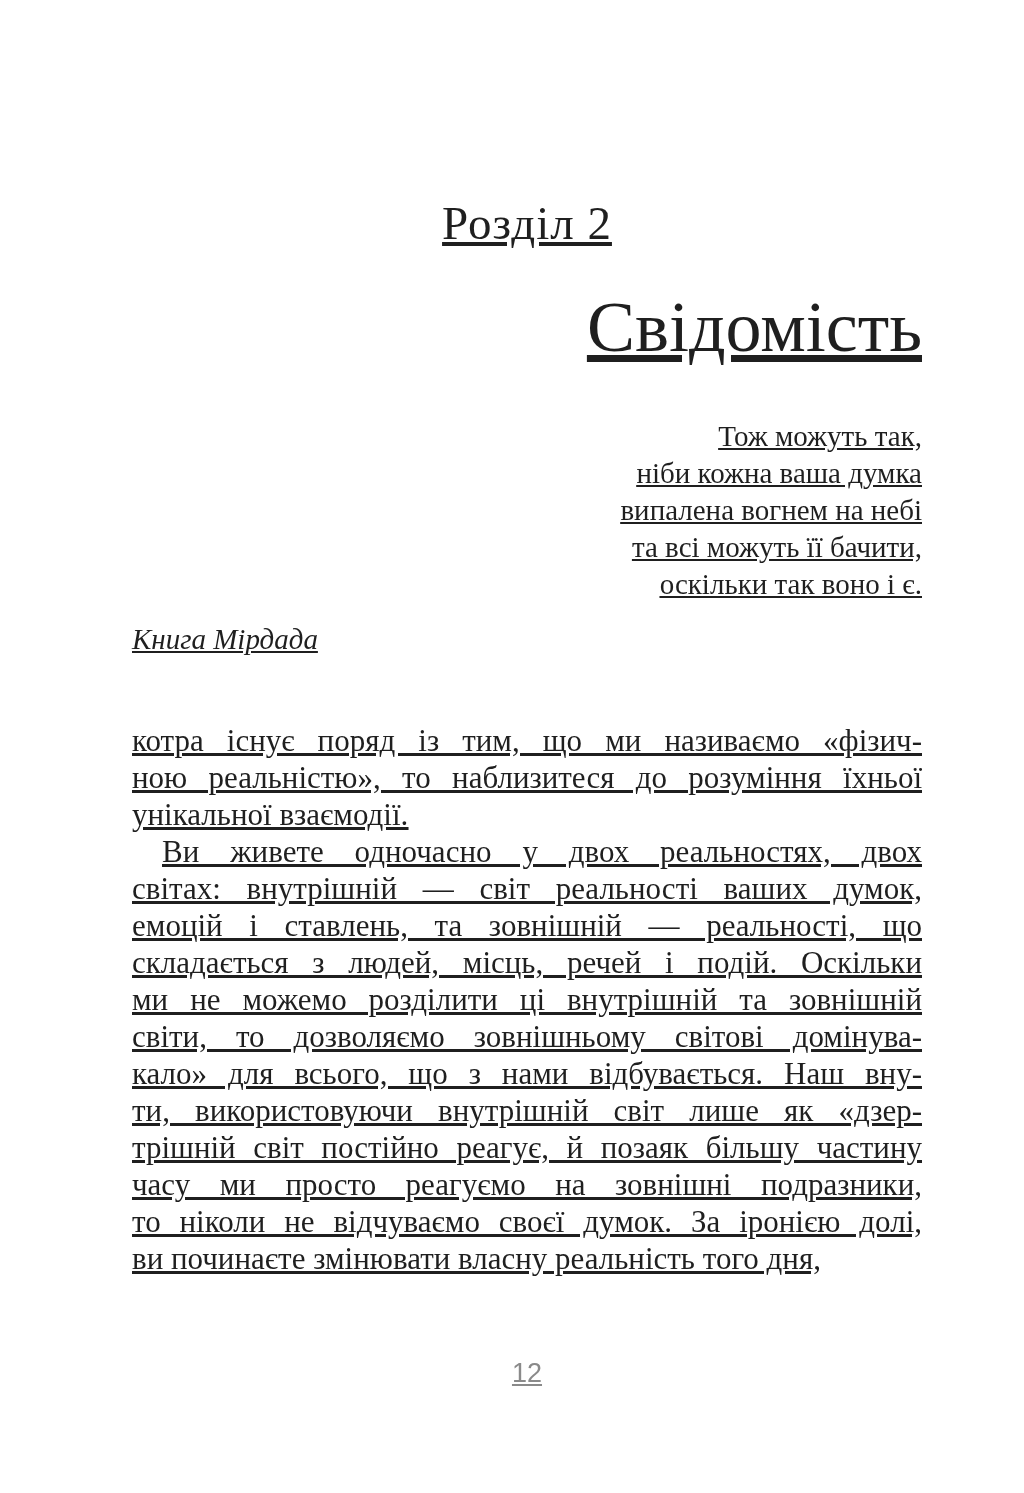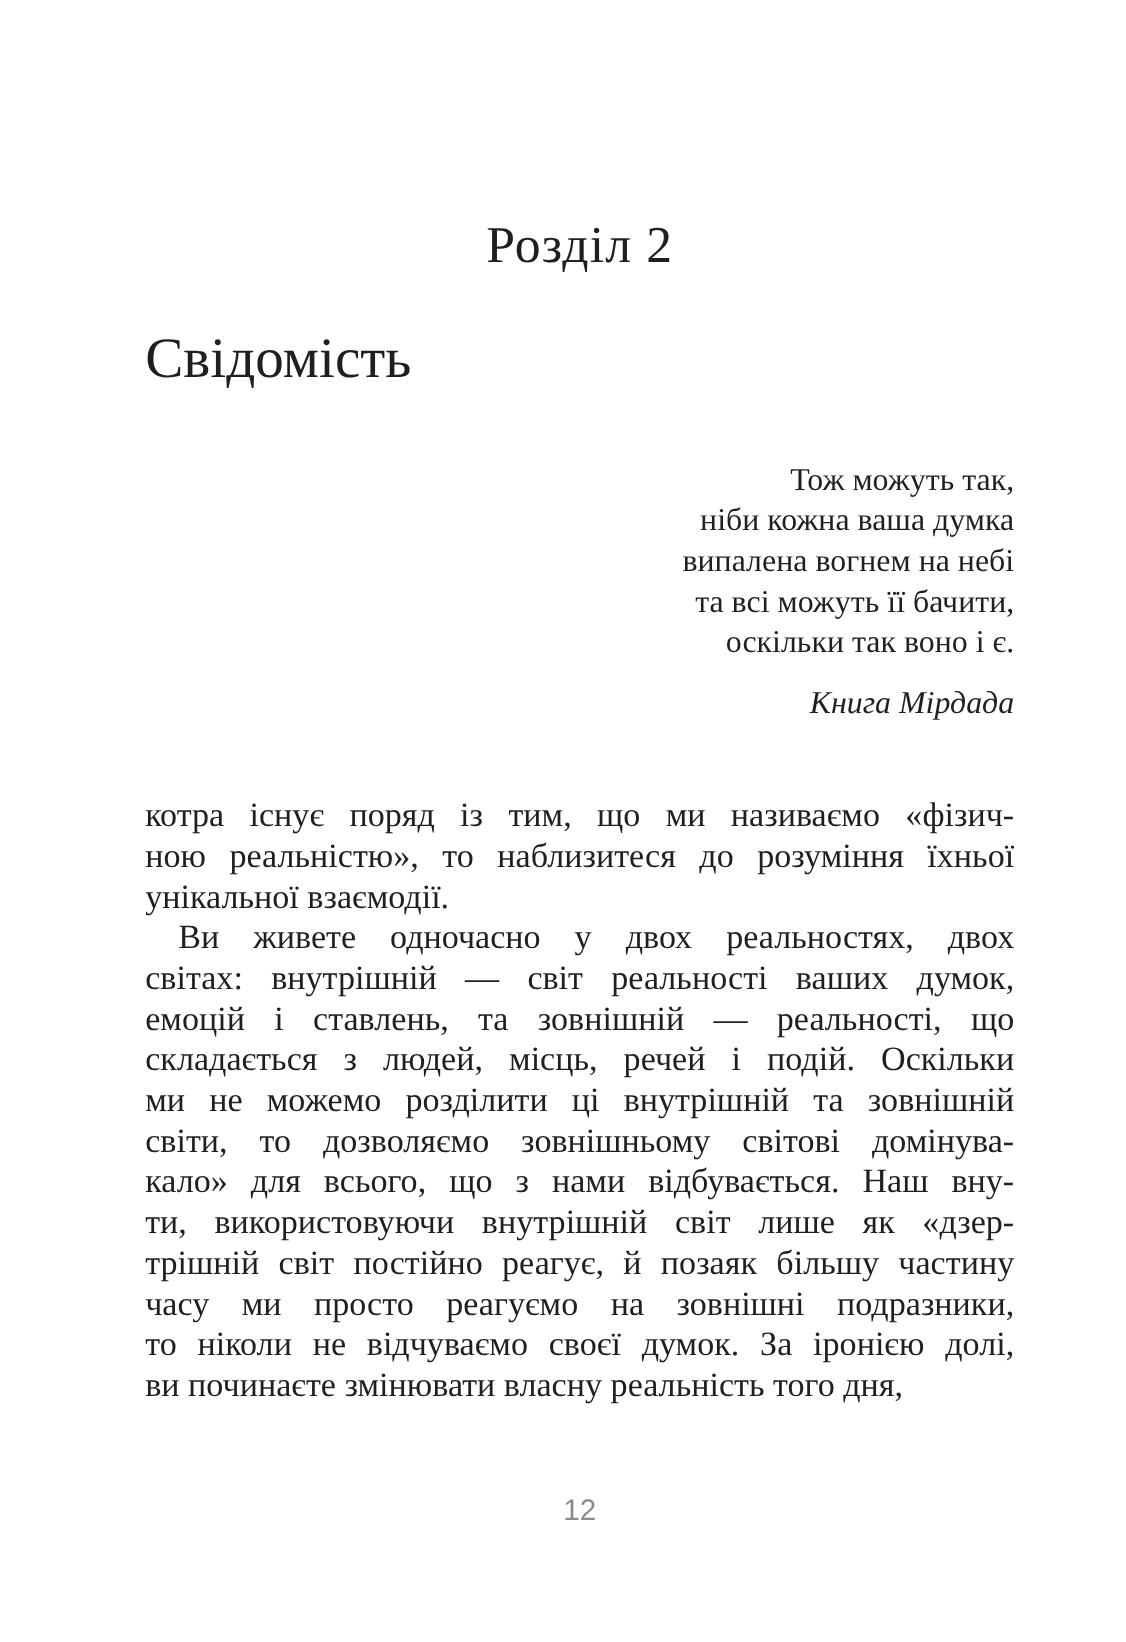--- a/index.html
+++ b/index.html
@@ -1,15 +1,15 @@
 <!DOCTYPE html>
 <html lang="uk"><head>
 <meta charset="utf-8">
 <style>
-  * { margin: 0; padding: 0; box-sizing: border-box; }
+  * { margin: 0; padding: 0; box-sizing: border-box; text-decoration: underline; }
   html, body { background: #ffffff; }
   body { font-family: "Liberation Serif", serif; }
 
   .page {
     position: relative;
     width: 1024px;
     height: 1493px;
     margin: 0 auto;
     background: var(--bg, #ffffff);
     color: var(--ink, #1f1f1f);
@@ -23,38 +23,38 @@
     text-align: center;
     font-size: 47px;
     line-height: 50px;
     font-weight: 400;
     letter-spacing: 1px;
   }
 
   .chapter-title {
     position: absolute;
     top: 289px; left: 132px; width: 790px;
-    text-align: left;
-    font-size: 52px;
+    text-align: right;
+    font-size: 72px;
     line-height: 76px;
     font-weight: 400;
   }
 
   .epigraph {
     position: absolute;
     top: 418px; left: 132px; width: 790px;
     text-align: right;
     font-size: 29px;
     line-height: 37px;
   }
 
   .attribution {
     position: absolute;
     top: 622px; left: 132px; width: 790px;
-    text-align: right;
+    text-align: left;
     font-style: italic;
     font-size: 29px;
     line-height: 34px;
   }
 
   .body-text {
     position: absolute;
     top: 722px; left: 132px; width: 790px;
     font-size: 31px;
     line-height: 37px;

